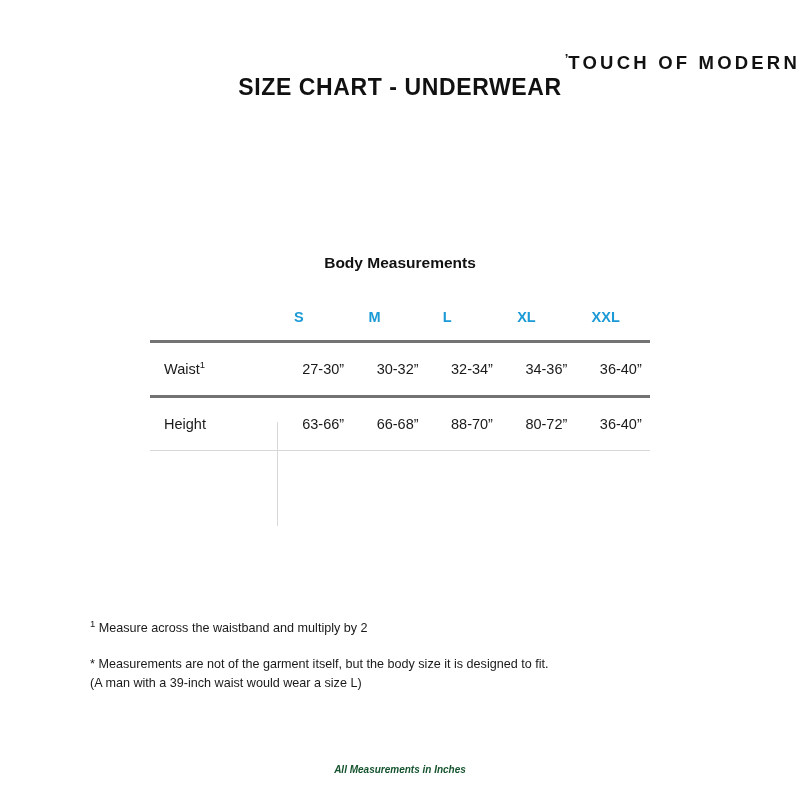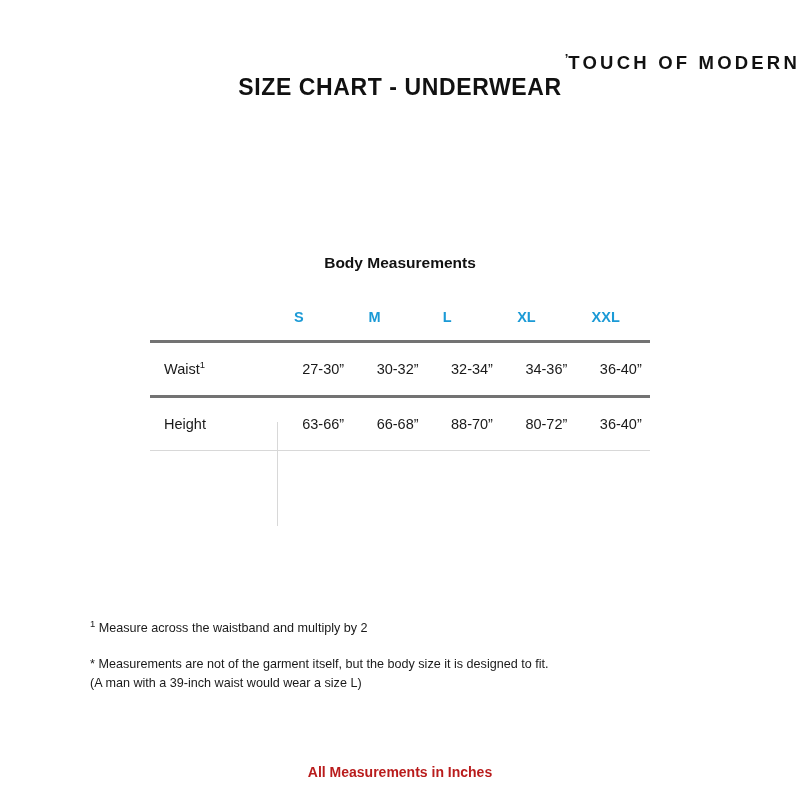--- a/index.html
+++ b/index.html
@@ -149,23 +149,24 @@
     line-height: 0;
   }
 
   
   .footer {
     position: absolute;
     left: 0;
     right: 0;
     top: 712px;
     text-align: center;
-    font-size: 14px;
-    font-weight: 700;
-    color: #b91c1c;
+    font-size: 10px;
+    font-weight: 700;
+    color: #14532d;
+    font-style: italic;
   }
 </style>
 </head>
 <body>
 
 <div class="page">
 
   <div class="brand">
     <span class="mark">’</span><span>TOUCH OF MODERN</span>
   </div>

